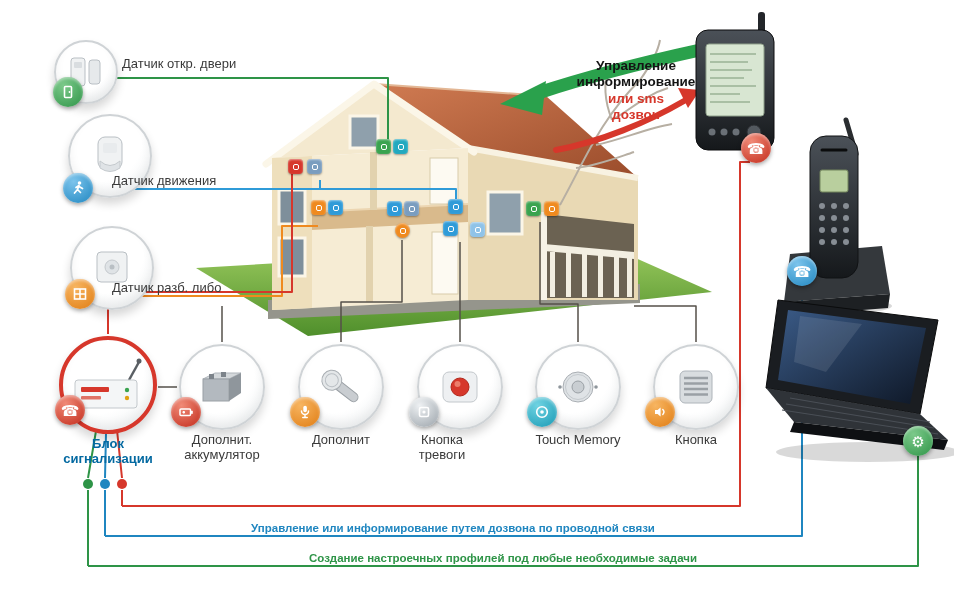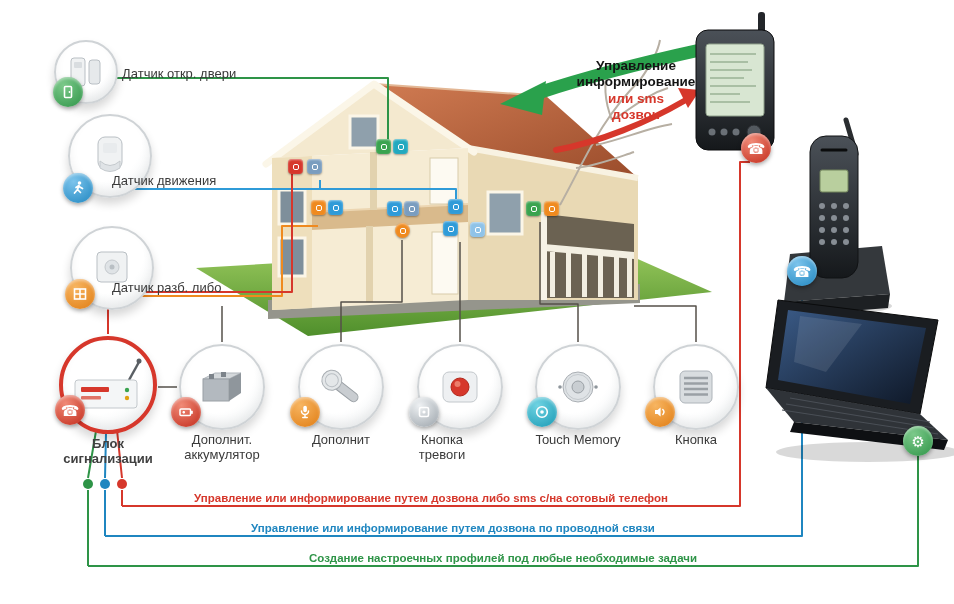--- a/index.html
+++ b/index.html
@@ -31,21 +31,21 @@
     box-shadow:0 1px 2px rgba(0,0,0,.35), inset 0 1px 2px rgba(255,255,255,.5);
     display:flex; align-items:center; justify-content:center; }
   .hbadge .in { width:6px; height:6px; border:1.4px solid #fff; border-radius:2px; }
   .hb-red{background:#d6372b} .hb-blue{background:#2f9bd8} .hb-steel{background:#7a9dbf}
   .hb-green{background:#3aa34f} .hb-teal{background:#23a9bf} .hb-orange{background:#ef8a1f}
   .hb-light{background:#8fc3e8}
   .round { border-radius:50%; }
 
   .devlabel { position:absolute; width:130px; text-align:center; font-size:13px;
     color:#3a3a3a; line-height:1.18; }
-  .devlabel.red { color:#404040; font-weight:bold; }
+  .devlabel.red { color:#0369a1; font-weight:bold; }
 
   .callout { position:absolute; text-align:center; font-weight:bold;
     font-size:13.5px; line-height:1.22; color:#141414; }
   .callout .red { color:#d6372b; }
 
   .legend-label { position:absolute; width:620px; text-align:center;
     font-size:11.5px; font-weight:bold; white-space:nowrap; }
 </style>
 </head>
 <body>
@@ -200,21 +200,21 @@
       <rect x="25" y="8" width="11" height="24" rx="3" fill="#e6e9eb" stroke="#b9bfc4"></rect>
       <rect x="10" y="10" width="8" height="6" rx="1" fill="#d9dde0"></rect>
     </svg>
   </div>
   <div class="badge b-green" style="left:53px;top:77px">
     <svg width="16" height="16" viewBox="0 0 16 16" fill="none" stroke="#fff" stroke-width="1.6" stroke-linecap="round">
       <rect x="4.5" y="2.5" width="7" height="11" rx="1"></rect>
         <circle cx="9.5" cy="8" r="0.9" fill="#fff" stroke="none"></circle>
     </svg>
   </div>
-  <div class="label" style="left:122px;top:66px">Датчик откр. двери</div>
+  <div class="label" style="left:122px;top:56px">Датчик откр. двери</div>
 
   <div class="circle" style="left:68px;top:114px;width:84px;height:84px">
     <svg width="58" height="50" viewBox="0 0 58 50">
       <rect x="17" y="6" width="24" height="32" rx="7" fill="#f0f2f3" stroke="#b9bfc4"></rect>
       <rect x="22" y="12" width="14" height="10" rx="2" fill="#e8ebed"></rect>
       <path d="M19 30 q10 9 20 0 v7 q-10 7 -20 0 z" fill="#dfe3e6" stroke="#c4c9cd"></path>
     </svg>
   </div>
   <div class="badge b-blue" style="left:63px;top:173px">
     <svg width="16" height="16" viewBox="0 0 16 16" fill="none" stroke="#fff" stroke-width="1.7" stroke-linecap="round" stroke-linejoin="round">
@@ -404,17 +404,16 @@
       <span class="in"></span>
     </div>
 
   <div class="callout" style="left:566px;top:58px;width:140px">
     <div>Управление</div>
     <div>информирование</div>
     <div class="red">или sms</div>
     <div class="red">дозвон</div>
   </div>
 
-  <div class="legend-label" style="left:121px;top:492px;color:#d6372b">Управление или информирование путем дозвона либо sms с/на сотовый телефон</div>
   <div class="legend-label" style="left:143px;top:522px;color:#1f86c0">Управление или информирование путем дозвона по проводной связи</div>
   <div class="legend-label" style="left:193px;top:552px;color:#2e9447">Создание настроечных профилей под любые необходимые задачи</div>
 
 </div>
 
 </body></html>

